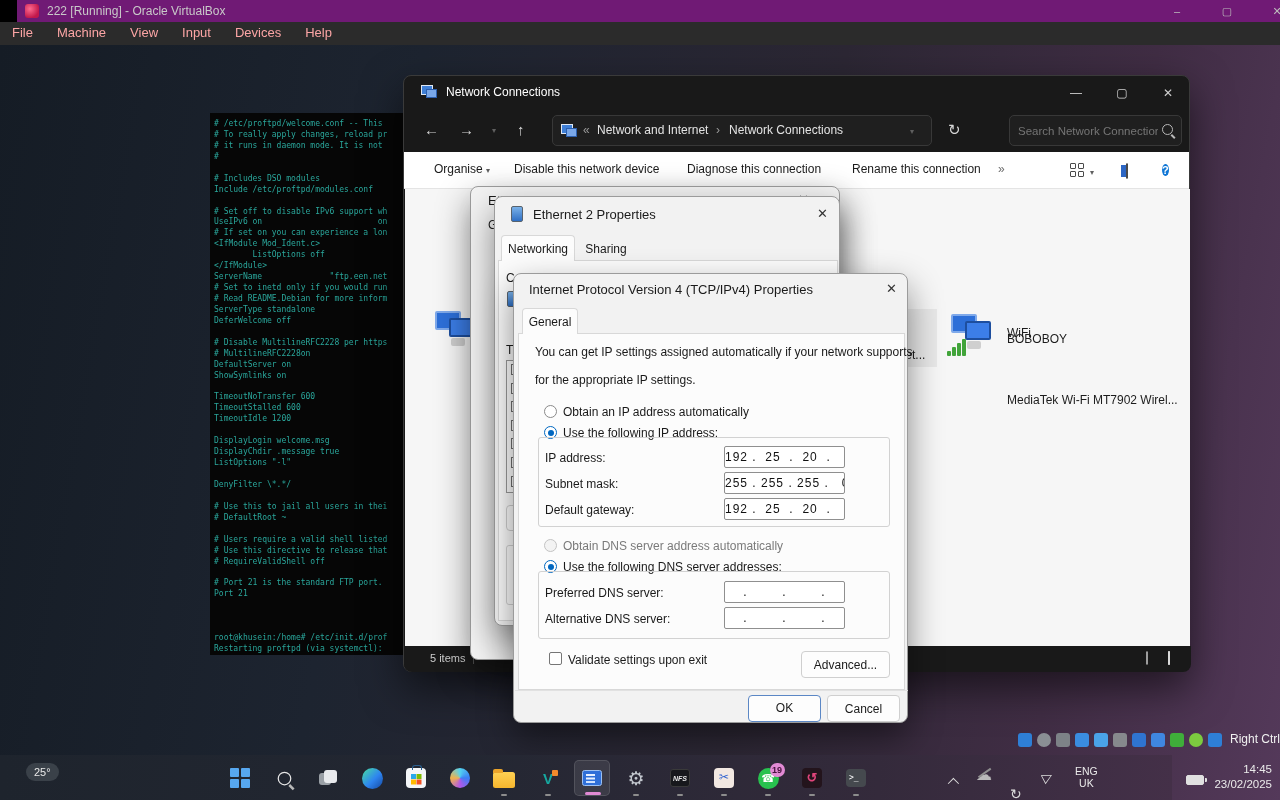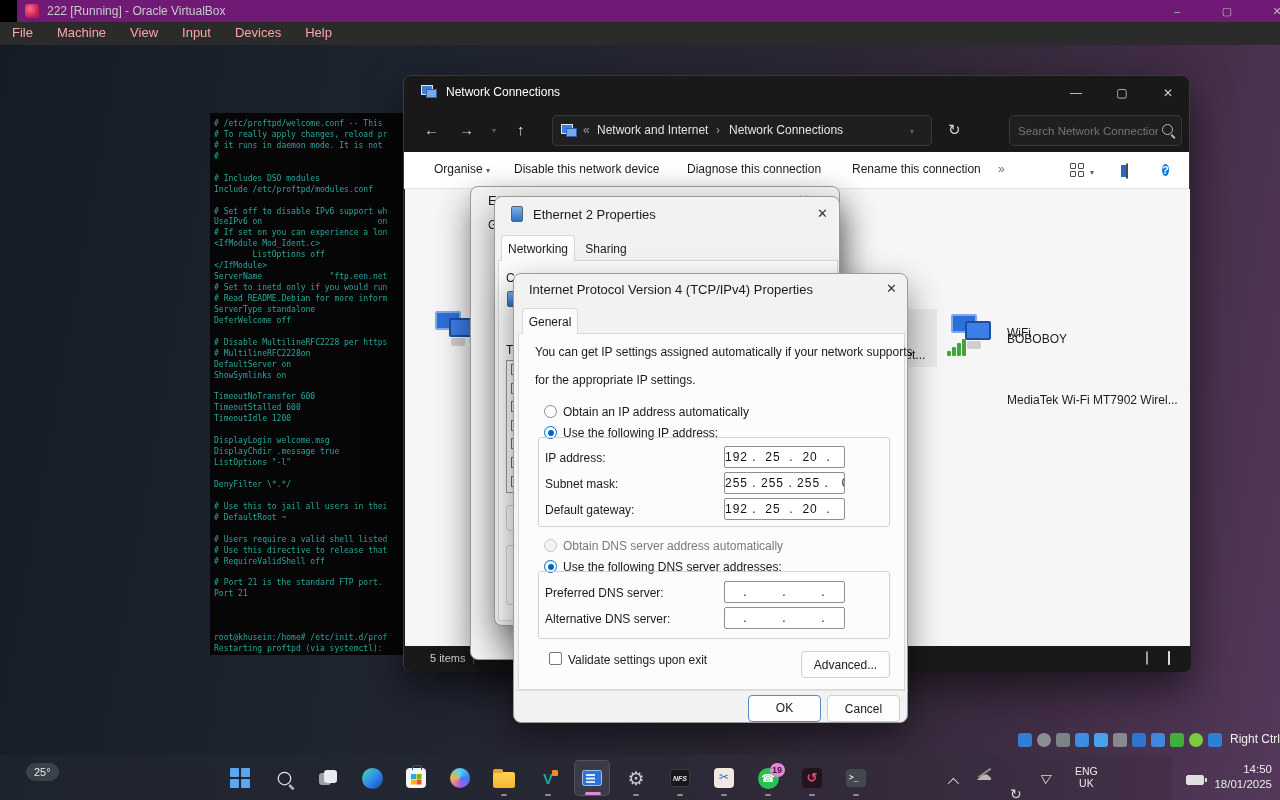--- a/index.html
+++ b/index.html
@@ -481,16 +481,16 @@
   <div class="abs cloud" style="left:976px;top:10px;">☁</div>
   <div class="abs sync" style="left:1010px;top:12px;">↻</div>
   <div class="abs" style="left:1042px;top:12px;"><span class="share-arrow">▷</span></div>
   <div class="abs lang" style="left:1075px;top:10px;">
     <div>ENG</div>
     <div>UK</div>
   </div>
 
   <div class="abs" style="left:1186px;top:16px;"><span class="batt" style="display:inline-block;"></span></div>
   <div class="abs clock" style="left:1198px;top:7px;width:74px;">
-    <div>14:50</div>
-    <div>18/01/2025</div>
+    <div>14:45</div>
+    <div>23/02/2025</div>
   </div>
 </div>
 
 </body></html>

